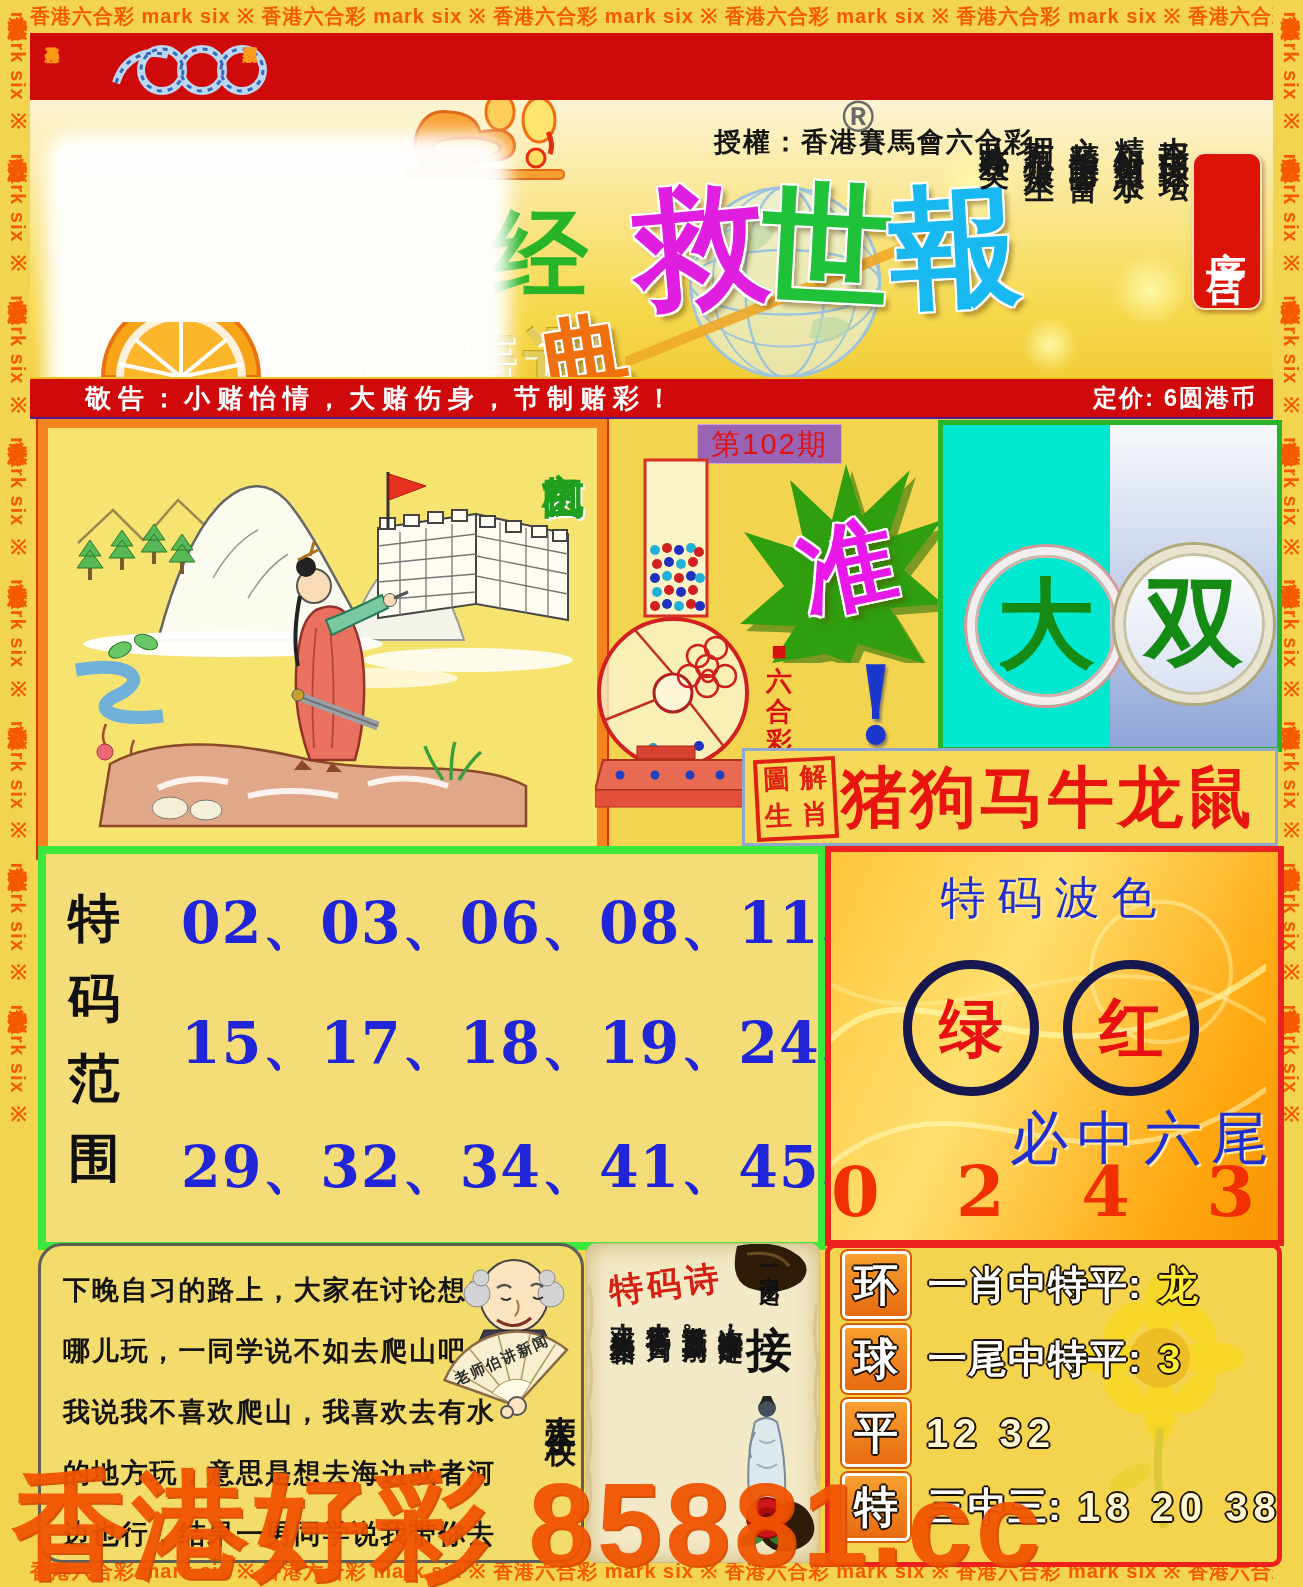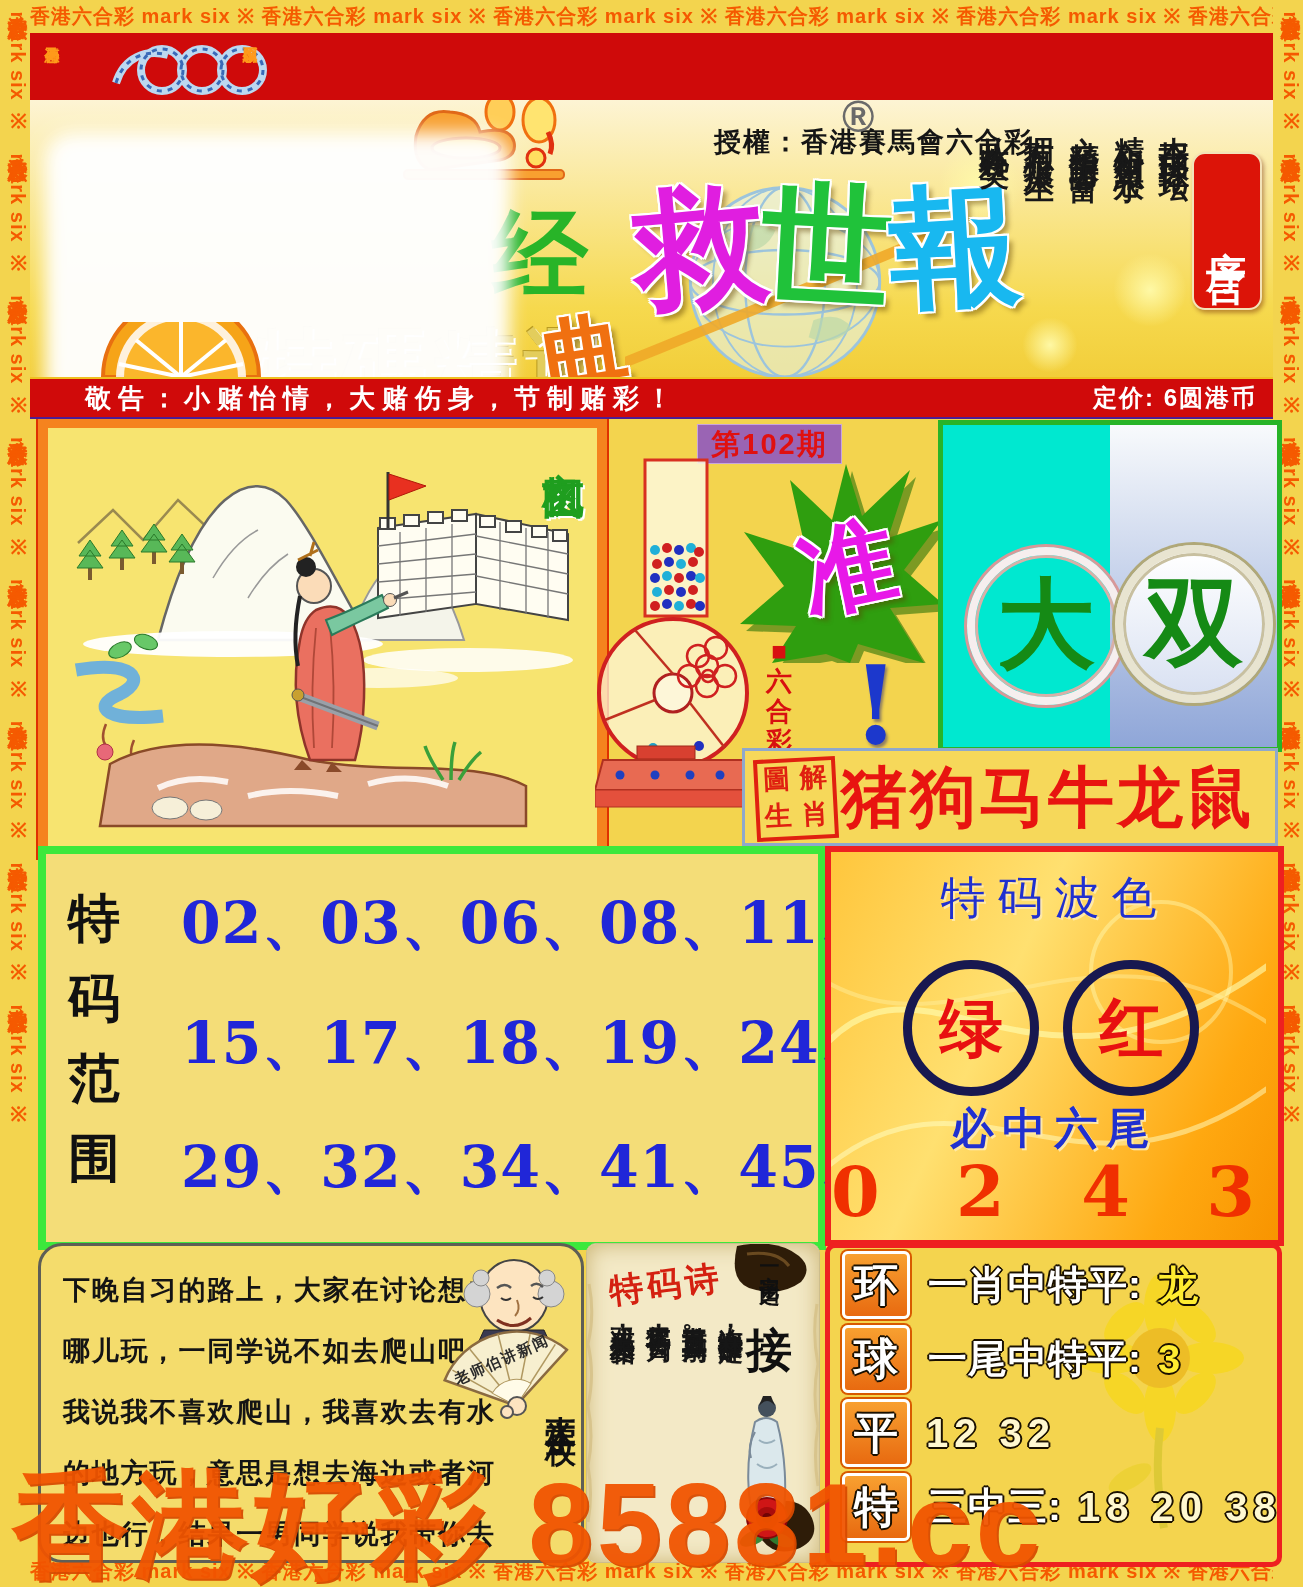--- a/index.html
+++ b/index.html
@@ -38,21 +38,21 @@
   .spark{border-radius:50%;z-index:3;background:radial-gradient(circle,rgba(255,250,170,.95),rgba(255,245,140,0) 65%);}
 
   #notice{left:30px;top:377px;width:1243px;height:38px;background:#d00a0a;border-top:2px solid #f0c020;border-bottom:2px solid #4c1d95;display:flex;justify-content:space-between;align-items:center;z-index:5;}
   #warn{margin-left:55px;color:#fff;font-weight:bold;font-size:26px;letter-spacing:7px;}
   #price{margin-right:16px;color:#fff;font-weight:bold;font-size:24px;letter-spacing:2px;}
 
   
   #mystery{left:38px;top:418px;width:549px;height:420px;border:10px solid #f5831e;background:#f7e470;box-shadow:0 0 0 2px #e03000;}
   #mystery-label{right:6px;top:10px;writing-mode:vertical-rl;color:#1f9e1f;font-weight:bold;font-size:42px;letter-spacing:4px;text-shadow:2px 2px 0 #fff;}
 
-  #issue{left:697px;top:424px;width:143px;height:38px;background:#9a64b4;border:1px solid #c9a6dd;color:#e01010;font-weight:bold;font-size:29px;text-align:center;line-height:38px;letter-spacing:2px;}
+  #issue{left:697px;top:424px;width:143px;height:38px;background:#9a64b4;border:1px solid #c9a6dd;color:#e01010;font-weight:normal;font-size:29px;text-align:center;line-height:38px;letter-spacing:2px;}
 
   #marksix-col{left:763px;top:636px;width:32px;text-align:center;color:#d81010;font-weight:bold;font-size:26px;line-height:30px;}
   #bang{left:852px;top:642px;font-size:108px;color:#1c38cc;font-weight:bold;text-shadow:2px 3px 3px rgba(40,40,120,.5);}
 
   
   #spopen{left:938px;top:420px;width:334px;height:322px;border:5px solid #28b428;background:#00e8d0;}
   #spopen-right{right:0;top:0;width:50%;height:100%;background:linear-gradient(#f8fafc,#8fa6d8);}
   #spopen-title{left:22px;top:10px;width:280px;height:62px;border-radius:50%;background:linear-gradient(#3a6ae8,#1434b8);border:3px solid #dce8ff;color:#fff;font-weight:bold;font-size:34px;letter-spacing:5px;text-align:center;line-height:60px;text-shadow:2px 2px 2px #0a1860;z-index:2;}
   .spcirc{width:142px;height:142px;border-radius:50%;display:flex;align-items:center;justify-content:center;font-weight:bold;font-size:98px;color:#158a15;z-index:1;}
   #circ-left{left:24px;top:122px;border:8px solid #f6eeee;box-shadow:0 0 0 3px #d89898, inset 0 0 0 3px #d8b0a8;}
@@ -67,21 +67,21 @@
   
   #range{left:38px;top:846px;width:772px;height:388px;border:8px solid #3ce83c;background:#f4dd78;}
   #range-label{left:22px;top:30px;height:310px;display:flex;flex-direction:column;justify-content:space-between;}
   #range-label div{font-size:52px;font-weight:bold;color:#111;}
   .numrow{left:135px;width:615px;color:#2026d8;font-weight:bold;font-size:57px;font-family:"DejaVu Serif",serif;letter-spacing:1px;white-space:nowrap;}
 
   
   #wave{left:825px;top:846px;width:447px;height:388px;border:6px solid #ee2020;background:linear-gradient(115deg,#ffc63c,#ffe070 38%,#ffa810 80%,#f89400);overflow:hidden;}
   #wave-title{top:16px;width:100%;text-align:center;color:#2030d0;font-weight:normal;font-size:45px;letter-spacing:12px;text-shadow:2px 2px 0 #ffe9a8;}
   .wcirc{width:118px;height:118px;border-radius:50%;border:9px solid #181850;display:flex;align-items:center;justify-content:center;font-size:64px;font-weight:bold;color:#e81010;}
-  #wave-tails{top:248px;width:100%;text-align:center;color:#2030d0;font-weight:bold;font-size:43px;letter-spacing:9px;text-shadow:2px 2px 0 #ffe9a8;}
+  #wave-tails{top:248px;width:100%;text-align:right;color:#2030d0;font-weight:normal;font-size:58px;letter-spacing:9px;text-shadow:2px 2px 0 #ffe9a8;}
   #wave-digits{top:298px;width:100%;text-align:center;color:#f03000;font-weight:bold;font-size:70px;font-family:"DejaVu Serif",serif;letter-spacing:26px;white-space:nowrap;}
 
   
   #story{left:38px;top:1243px;width:540px;height:314px;border:3px solid #5e5e56;border-radius:24px;background:#f4dc6c;overflow:hidden;}
   #story-text{left:22px;top:14px;width:432px;font-size:27px;font-weight:bold;color:#141414;line-height:61px;letter-spacing:1px;text-align:justify;}
   #fan-label{left:408px;top:95px;width:150px;transform:rotate(-24deg);font-size:15px;font-weight:bold;color:#2a2a2a;letter-spacing:2px;z-index:3;}
   #author{left:498px;top:145px;writing-mode:vertical-rl;font-size:31px;font-weight:bold;color:#111;letter-spacing:5px;z-index:3;}
 
   
   #scroll{left:586px;top:1243px;width:232px;height:318px;background:#f3e9c6;border:1px solid #cdbd8d;border-radius:10px;box-shadow:inset 0 0 22px #c9b271;overflow:hidden;}

